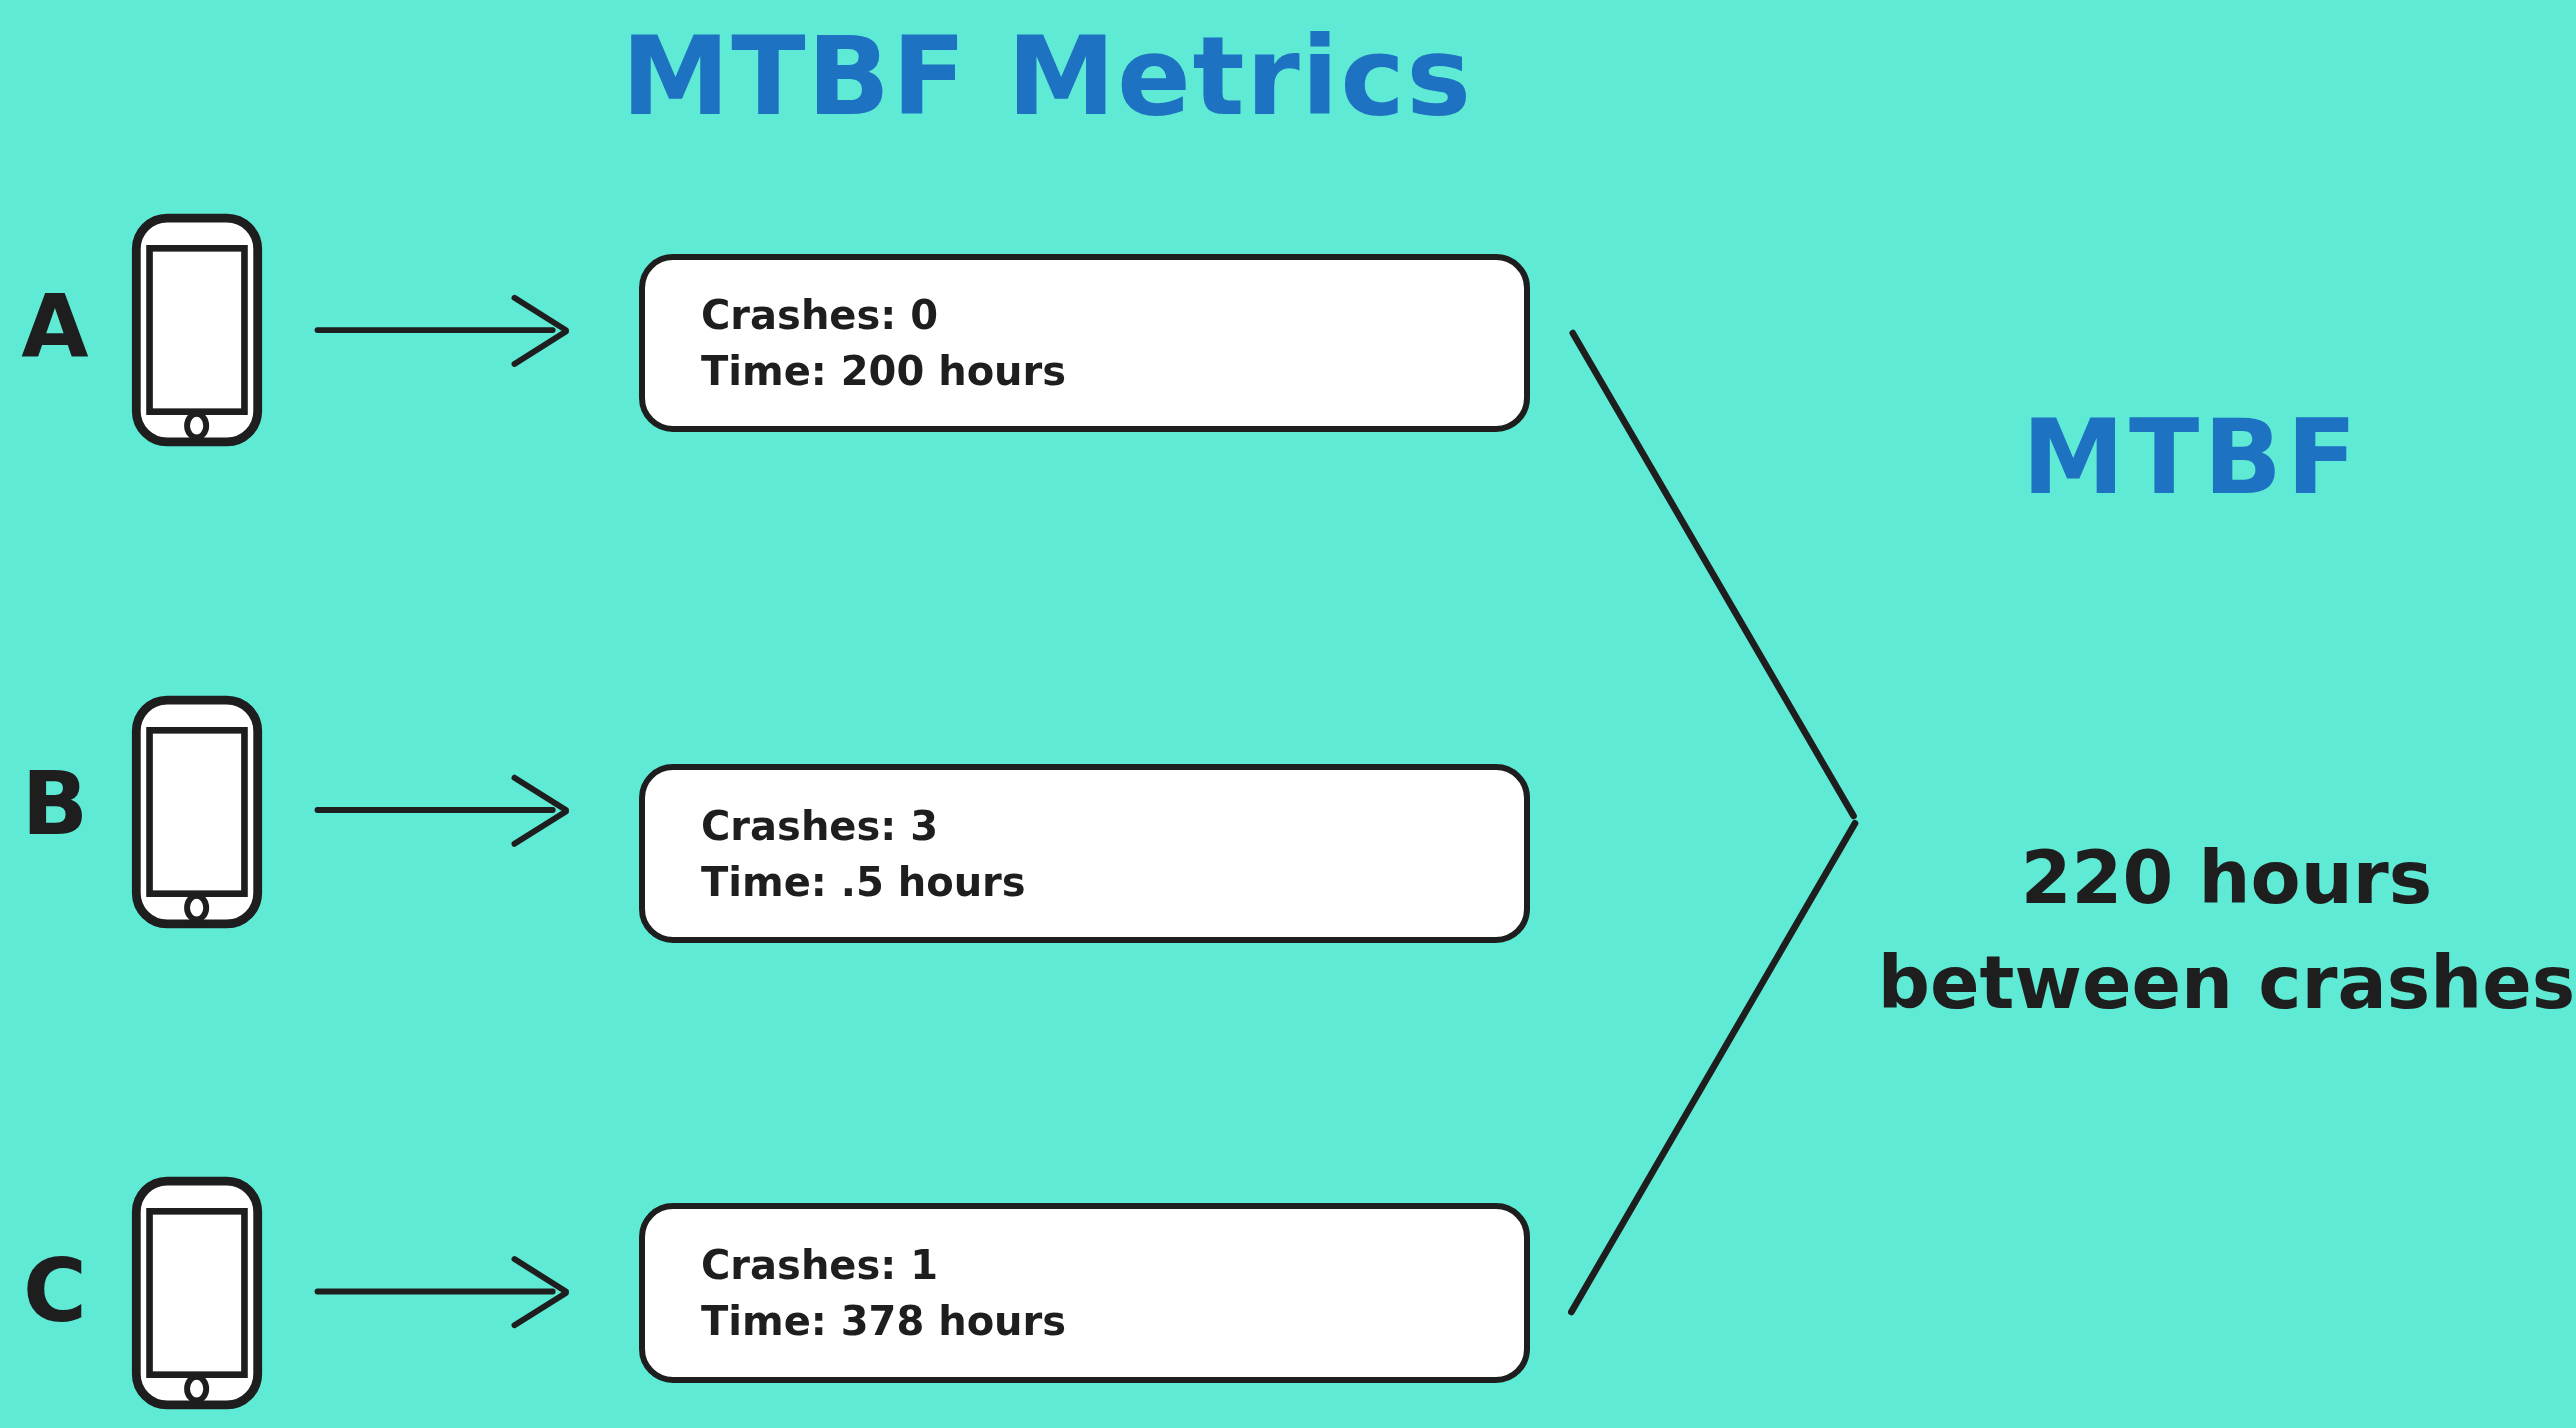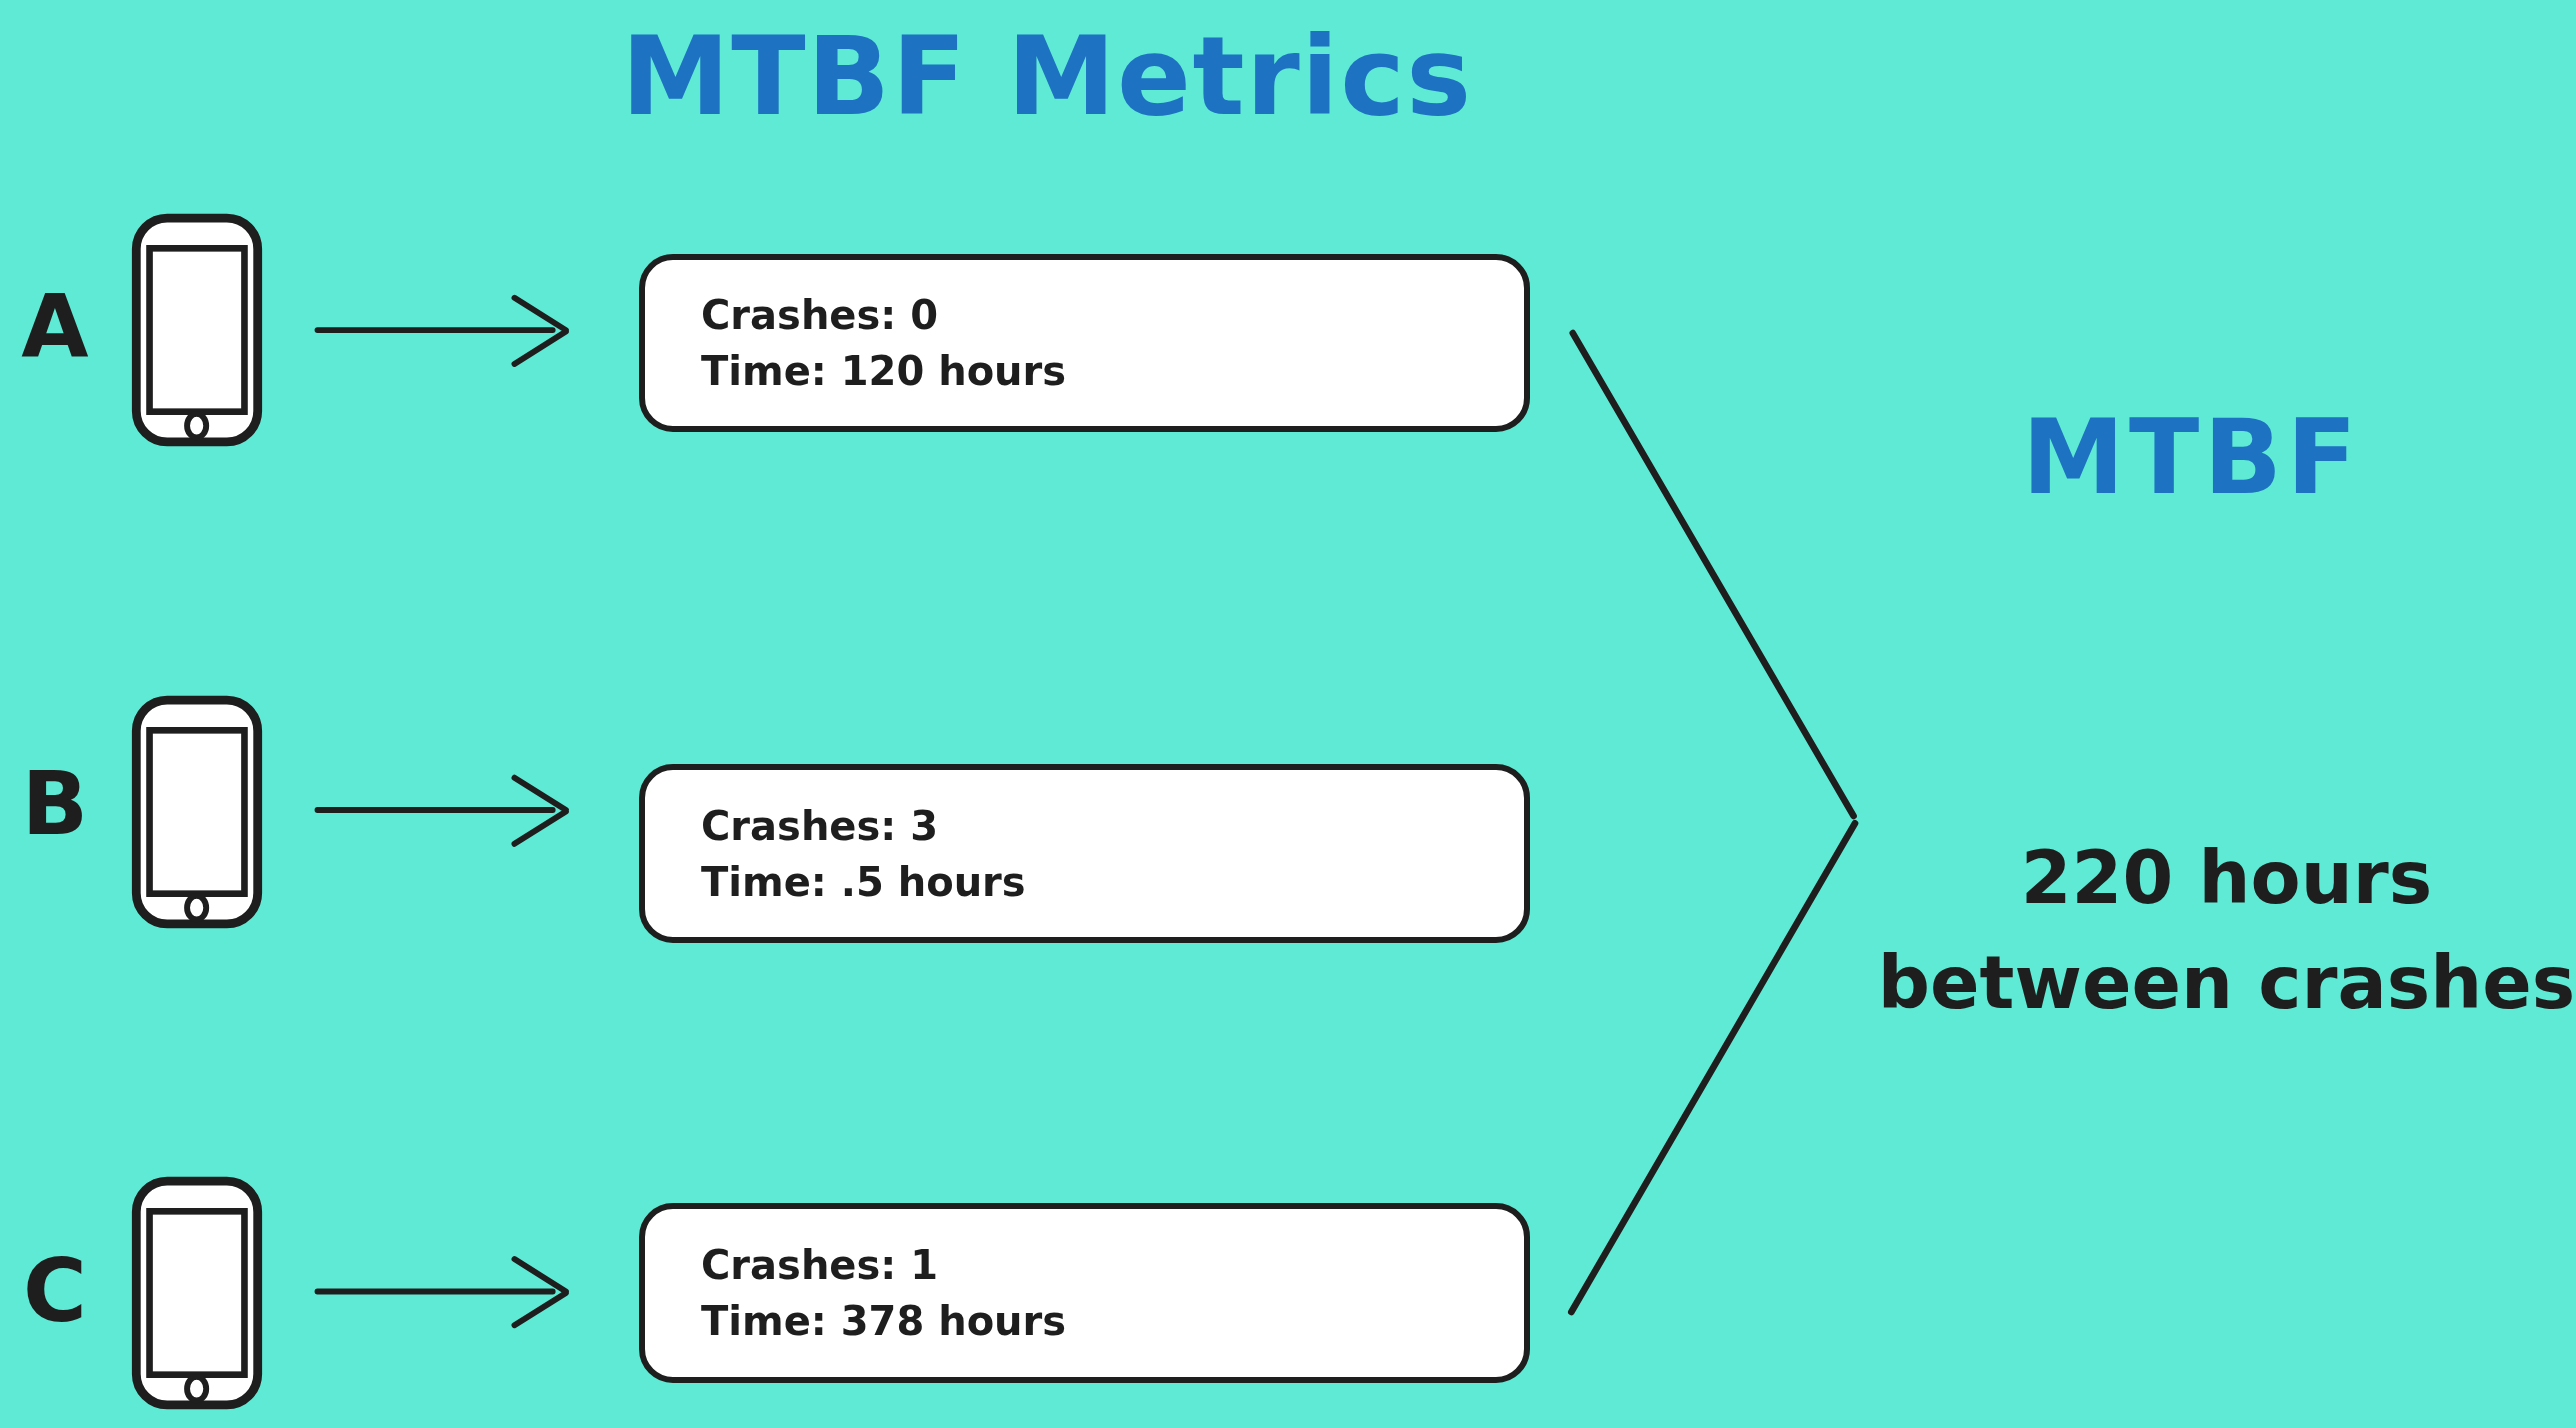--- a/index.html
+++ b/index.html
@@ -116,21 +116,21 @@
   </svg>
 
   <div class="title">MTBF Metrics</div>
 
   <div class="device-label" style="top:284px">A</div>
   <svg class="phone" style="top:213px" viewBox="0 0 179 318">
       <use href="#phone-shape"></use>
     </svg>
   <div class="metrics-box" style="top:254px;height:178px">
     <div class="m-line">Crashes: 0</div>
-    <div class="m-line">Time: 120 hours</div>
+    <div class="m-line">Time: 200 hours</div>
   </div>
 
   <div class="device-label" style="top:761px">B</div>
   <svg class="phone" style="top:695px" viewBox="0 0 179 318">
       <use href="#phone-shape"></use>
     </svg>
   <div class="metrics-box" style="top:764px;height:179px">
     <div class="m-line">Crashes: 3</div>
     <div class="m-line">Time: .5 hours</div>
   </div>

